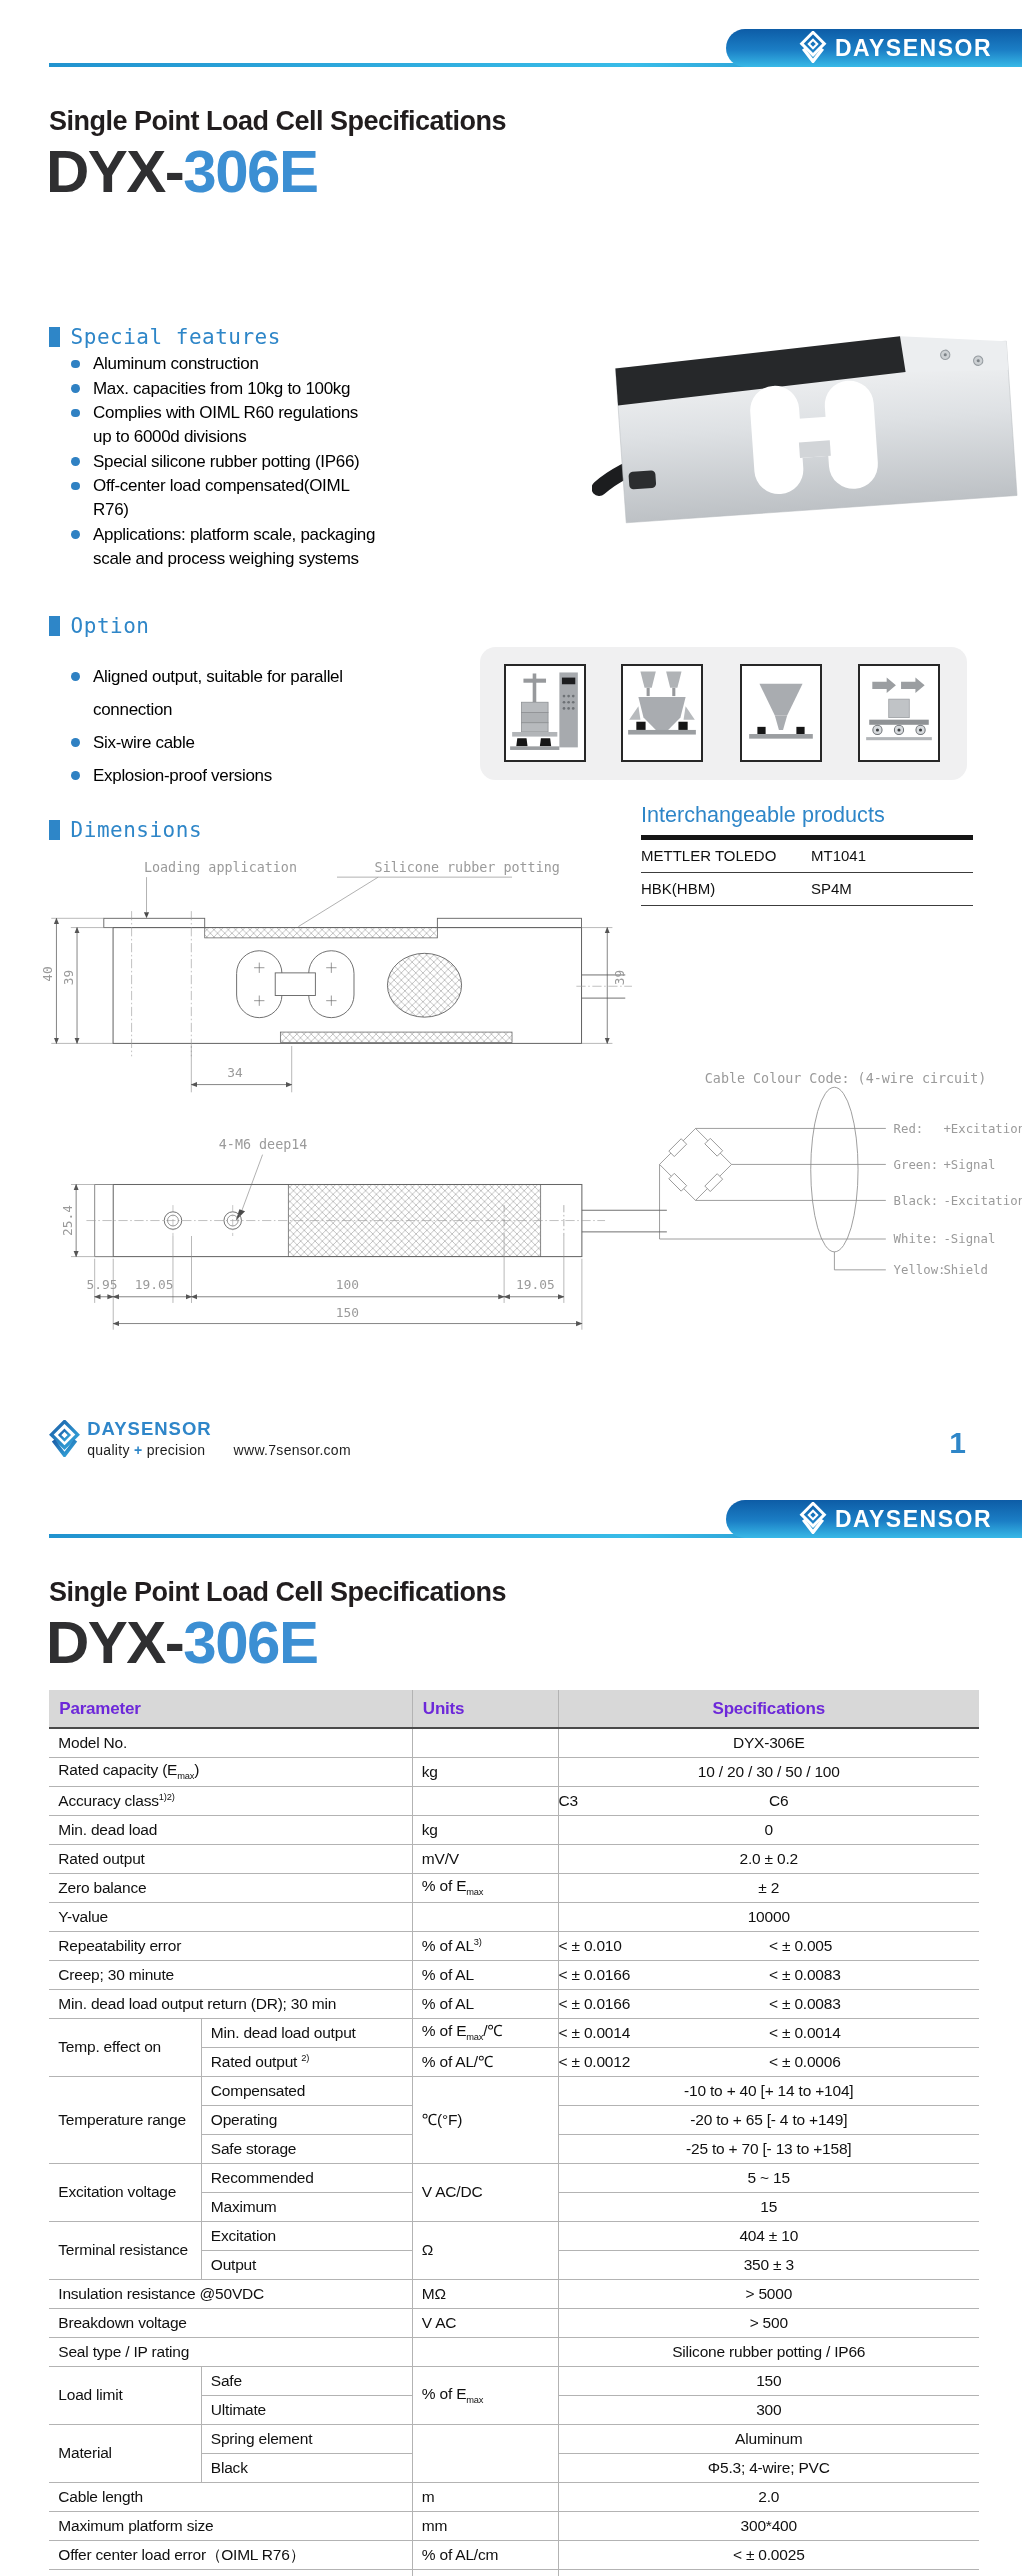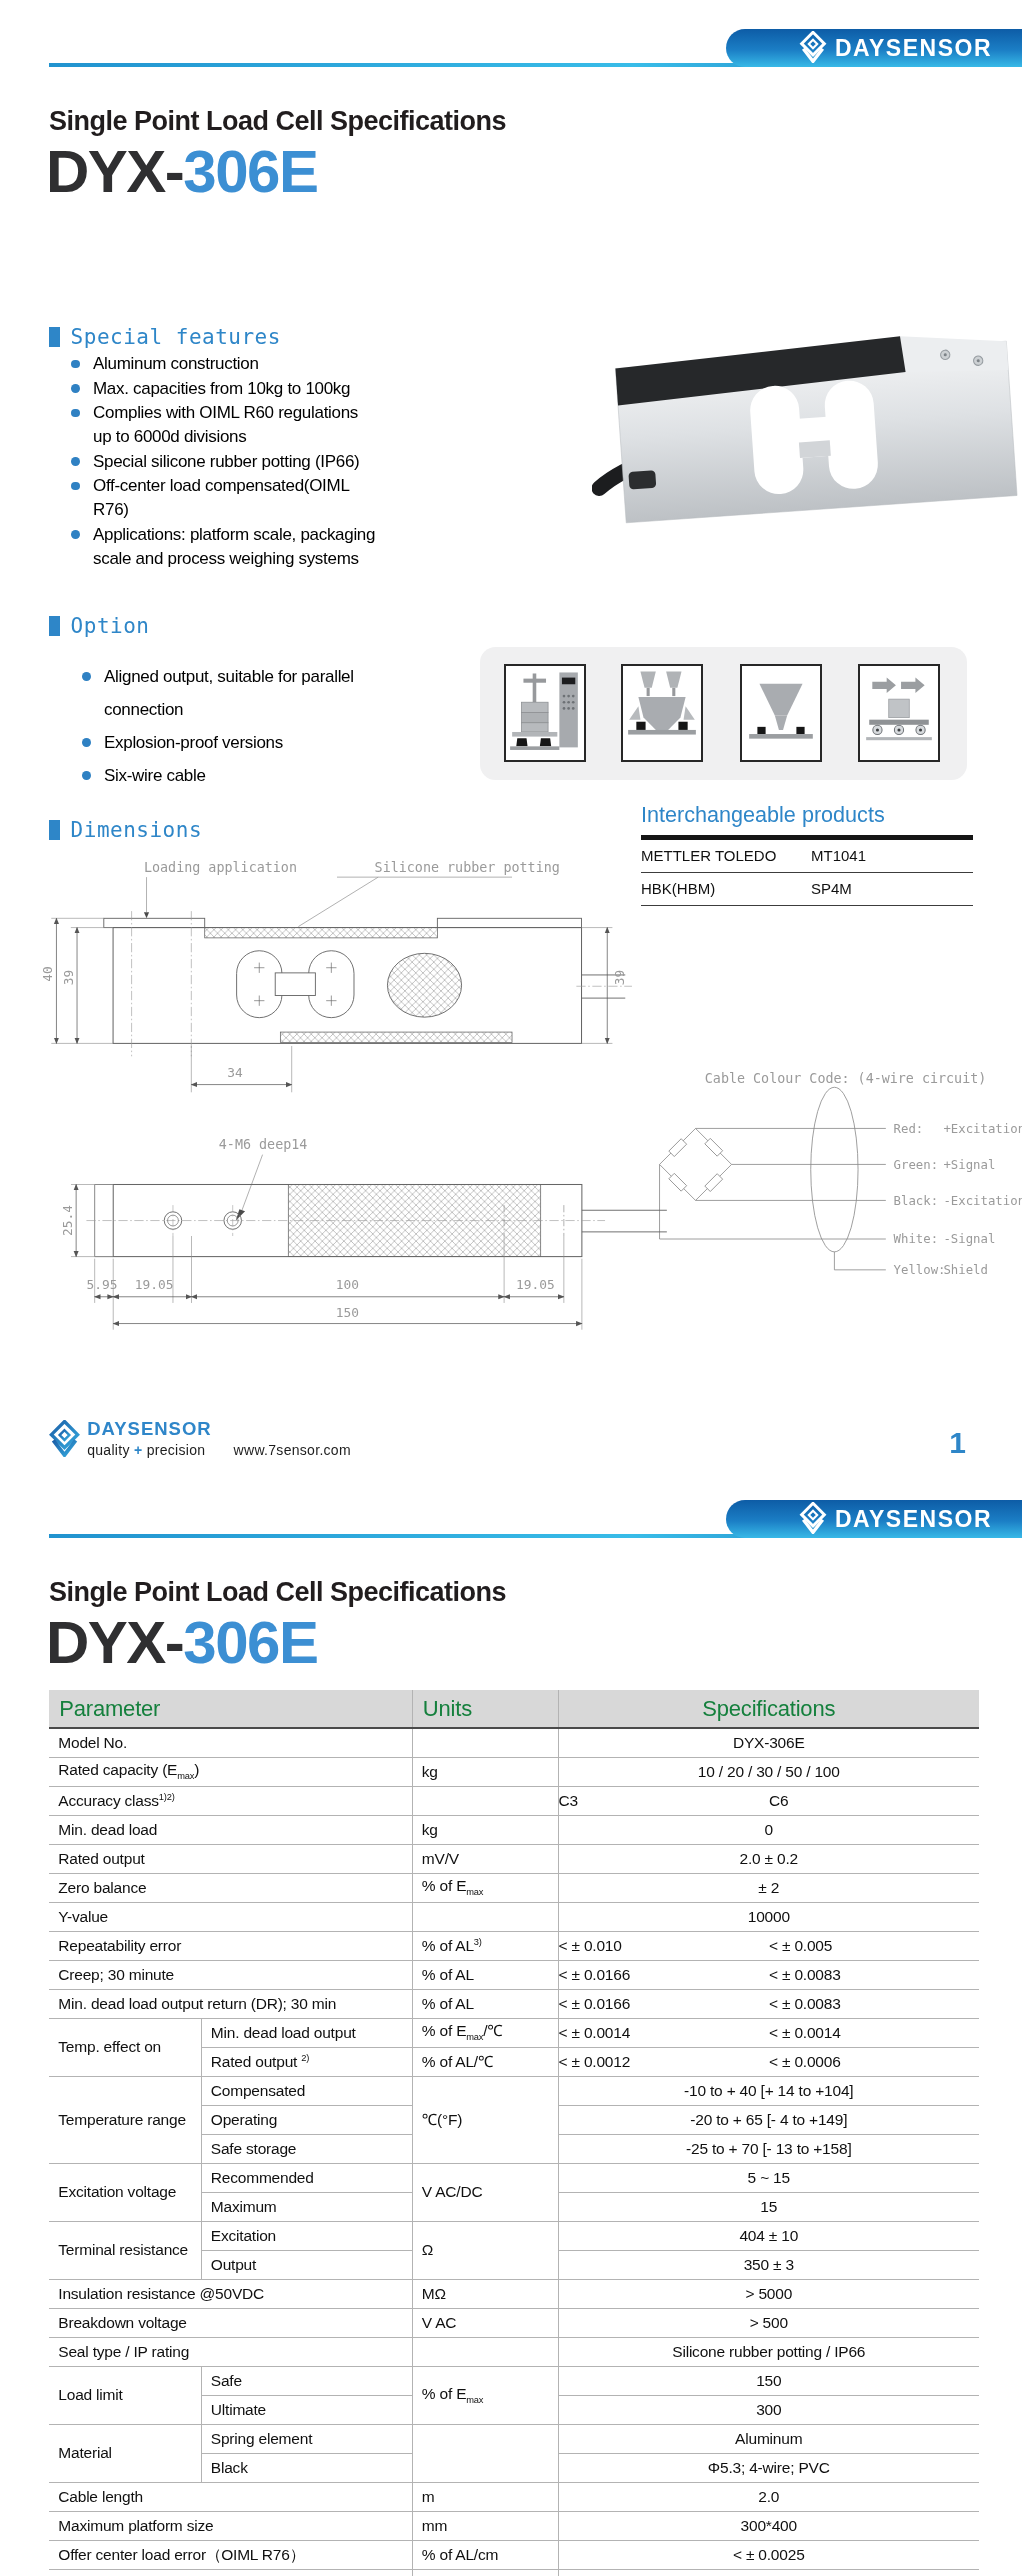--- a/index.html
+++ b/index.html
@@ -58,21 +58,21 @@
   .footer .ftag .plus{color:#2e86c8;font-weight:700;}
   .footer .ftag .site{margin-left:24px;}
   .pageno{position:absolute;right:56px;top:1426px;font-size:30px;font-weight:700;color:#2e86c8;}
 
   
   .spec-wrap{position:absolute;left:49px;top:219px;width:929px;}
   table.spec{width:929px;table-layout:fixed;border-collapse:collapse;
     border-top:2.6px solid #4a4a4a;border-bottom:2.6px solid #4a4a4a;border-left:hidden;border-right:hidden;
     font-size:15.5px;color:#101010;letter-spacing:-0.2px;}
   table.spec th{height:35px;background:#d8d8d8;border:1px solid #b3b3b3;border-top:hidden;border-bottom:2.1px solid #4a4a4a;
-    font-size:22px;font-weight:400;color:#15803d;}
+    font-size:17px;font-weight:700;color:#6d28d9;}
   table.spec th.hl{text-align:left;padding-left:10.3px;}
   table.spec td{height:28px;border:1px solid #b3b3b3;padding:0;line-height:1.08;}
   td.param,td.group,td.sub,td.units{text-align:left;padding-left:9.3px !important;}
   td.spec{text-align:center;}
   td.half{text-align:left;}
   td.nr{border-right:hidden !important;} td.nl{border-left:hidden !important;}
   sub,sup{font-size:60%;}
 </style>
 </head>
 <body>
@@ -141,25 +141,25 @@
         </g>
         <rect x="66" y="352" width="52" height="34" rx="8" fill="#2b2d2f"></rect>
       </g>
     </svg>
   </div>
 
   <div class="sec-head" style="left:49px;top:614px;">
     <span class="sq"></span>
     <span>Option</span>
   </div>
-  <ul class="blist options" style="left:77px;top:660px;width:350px;">
+  <ul class="blist options" style="left:66px;top:660px;width:350px;">
       <li>Aligned output, suitable for parallel
 connection</li>
+      <li>Six-wire cable</li>
       <li>Explosion-proof versions</li>
-      <li>Six-wire cable</li>
     </ul>
 
   <div class="opt-fig">
     <div class="opt-panel" style="left:24px;">
       <svg width="78" height="94" viewBox="0 0 152 182">
         <rect x="104" y="12" width="36" height="146" fill="#a7aaae"></rect>
         <rect x="109" y="22" width="26" height="13" fill="#1d1d1f"></rect>
         <g fill="#6d7175">
           <circle cx="113" cy="58" r="2.6"></circle>
             <circle cx="122" cy="58" r="2.6"></circle>

